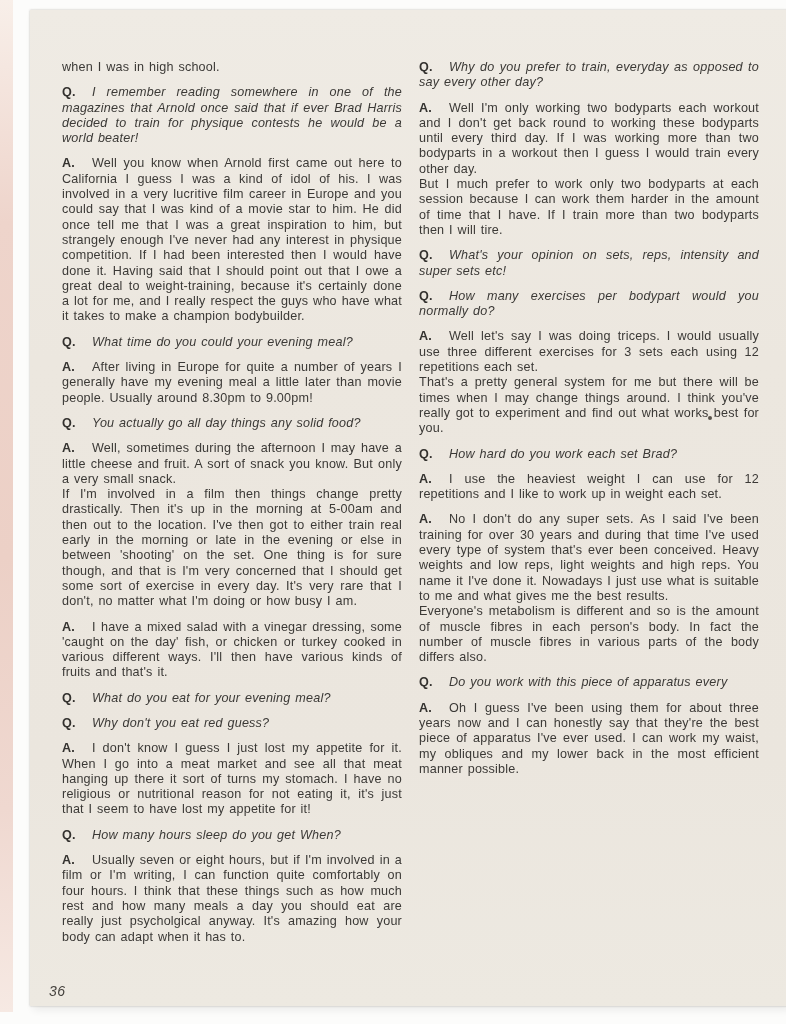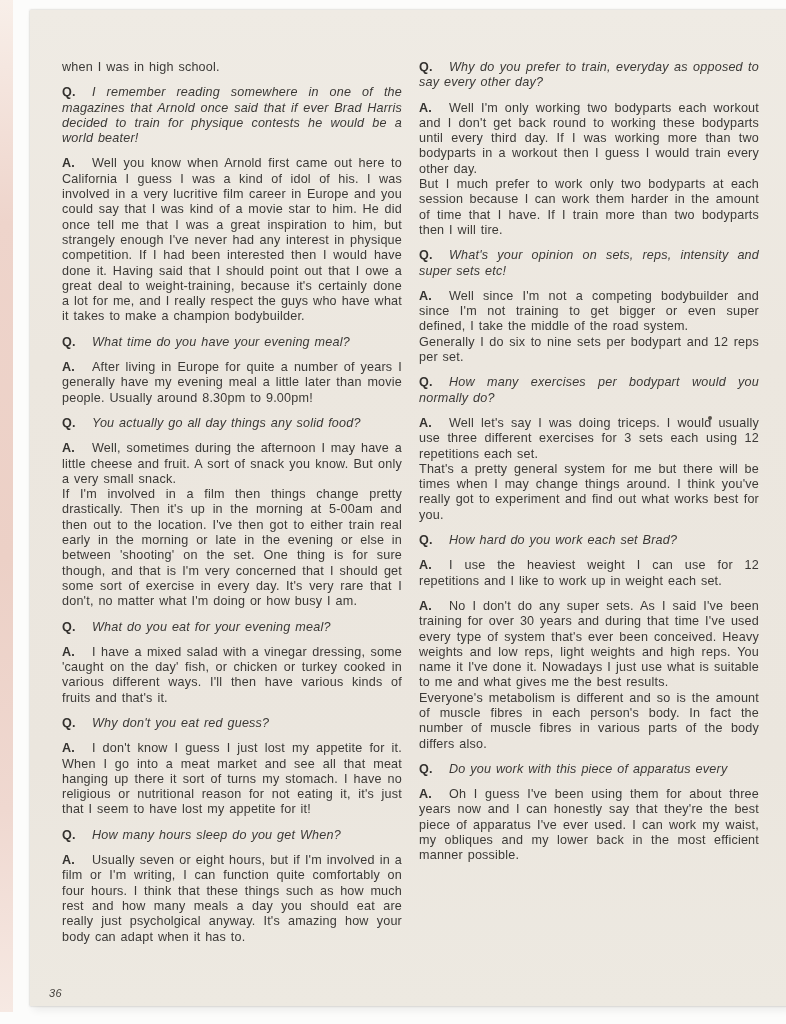--- a/index.html
+++ b/index.html
@@ -41,59 +41,57 @@
     font-weight: 700;
     font-style: normal;
     display: inline-block;
     min-width: 30px;
     color: #33312e;
   }
   .question .body { font-style: italic; }
   .answer .body, .text { font-style: normal; }
   .page-number {
     position: absolute; left: 19px; bottom: 7px;
-    font-style: italic; font-size: 11px; color: #45423e;
+    font-style: italic; font-size: 14px; color: #45423e;
     letter-spacing: 0.5px;
   }
   .speck {
     position: absolute; left: 708px; top: 416px;
     width: 4px; height: 4px; border-radius: 50%;
     background: #5a544c;
   }
 </style>
 </head>
 <body>
 
 <div class="scan">
   <div class="edge-strip"></div>
   <div class="paper">
     <div class="columns">
       <div class="column">
           <p class="block text">when I was in high school.</p>
           <p class="block question"><span class="prefix">Q.</span><span class="body">I remember reading somewhere in one of the magazines that Arnold once said that if ever Brad Harris decided to train for physique contests he would be a world beater!</span></p>
           <p class="block answer"><span class="prefix">A.</span><span class="body">Well you know when Arnold first came out here to California I guess I was a kind of idol of his. I was involved in a very lucritive film career in Europe and you could say that I was kind of a movie star to him. He did once tell me that I was a great inspiration to him, but strangely enough I've never had any interest in physique competition. If I had been interested then I would have done it. Having said that I should point out that I owe a great deal to weight-training, because it's certainly done a lot for me, and I really respect the guys who have what it takes to make a champion bodybuilder.</span></p>
-          <p class="block question"><span class="prefix">Q.</span><span class="body">What time do you have your evening meal?</span></p>
+          <p class="block question"><span class="prefix">Q.</span><span class="body">What time do you could your evening meal?</span></p>
           <p class="block answer"><span class="prefix">A.</span><span class="body">After living in Europe for quite a number of years I generally have my evening meal a little later than movie people. Usually around 8.30pm to 9.00pm!</span></p>
           <p class="block question"><span class="prefix">Q.</span><span class="body">You actually go all day things any solid food?</span></p>
           <p class="block answer"><span class="prefix">A.</span><span class="body">Well, sometimes during the afternoon I may have a little cheese and fruit. A sort of snack you know. But only a very small snack.
 If I'm involved in a film then things change pretty drastically. Then it's up in the morning at 5-00am and then out to the location. I've then got to either train real early in the morning or late in the evening or else in between 'shooting' on the set. One thing is for sure though, and that is I'm very concerned that I should get some sort of exercise in every day. It's very rare that I don't, no matter what I'm doing or how busy I am.</span></p>
+          <p class="block answer"><span class="prefix">A.</span><span class="body">I have a mixed salad with a vinegar dressing, some 'caught on the day' fish, or chicken or turkey cooked in various different ways. I'll then have various kinds of fruits and that's it.</span></p>
           <p class="block question"><span class="prefix">Q.</span><span class="body">What do you eat for your evening meal?</span></p>
-          <p class="block answer"><span class="prefix">A.</span><span class="body">I have a mixed salad with a vinegar dressing, some 'caught on the day' fish, or chicken or turkey cooked in various different ways. I'll then have various kinds of fruits and that's it.</span></p>
           <p class="block question"><span class="prefix">Q.</span><span class="body">Why don't you eat red guess?</span></p>
           <p class="block answer"><span class="prefix">A.</span><span class="body">I don't know I guess I just lost my appetite for it. When I go into a meat market and see all that meat hanging up there it sort of turns my stomach. I have no religious or nutritional reason for not eating it, it's just that I seem to have lost my appetite for it!</span></p>
           <p class="block question"><span class="prefix">Q.</span><span class="body">How many hours sleep do you get When?</span></p>
           <p class="block answer"><span class="prefix">A.</span><span class="body">Usually seven or eight hours, but if I'm involved in a film or I'm writing, I can function quite comfortably on four hours. I think that these things such as how much rest and how many meals a day you should eat are really just psycholgical anyway. It's amazing how your body can adapt when it has to.</span></p>
         </div>
       <div class="column">
           <p class="block question"><span class="prefix">Q.</span><span class="body">Why do you prefer to train, everyday as opposed to say every other day?</span></p>
           <p class="block answer"><span class="prefix">A.</span><span class="body">Well I'm only working two bodyparts each workout and I don't get back round to working these bodyparts until every third day. If I was working more than two bodyparts in a workout then I guess I would train every other day.
 But I much prefer to work only two bodyparts at each session because I can work them harder in the amount of time that I have. If I train more than two bodyparts then I will tire.</span></p>
           <p class="block question"><span class="prefix">Q.</span><span class="body">What's your opinion on sets, reps, intensity and super sets etc!</span></p>
-          <p class="block answer"><span class="prefix">A.</span><span class="body">Well since I'm not a competing bodybuilder and since I'm not training to get bigger or even super defined, I take the middle of the road system.
-Generally I do six to nine sets per bodypart and 12 reps per set.</span></p>
           <p class="block question"><span class="prefix">Q.</span><span class="body">How many exercises per bodypart would you normally do?</span></p>
           <p class="block answer"><span class="prefix">A.</span><span class="body">Well let's say I was doing triceps. I would usually use three different exercises for 3 sets each using 12 repetitions each set.
 That's a pretty general system for me but there will be times when I may change things around. I think you've really got to experiment and find out what works best for you.</span></p>
           <p class="block question"><span class="prefix">Q.</span><span class="body">How hard do you work each set Brad?</span></p>
           <p class="block answer"><span class="prefix">A.</span><span class="body">I use the heaviest weight I can use for 12 repetitions and I like to work up in weight each set.</span></p>
           <p class="block answer"><span class="prefix">A.</span><span class="body">No I don't do any super sets. As I said I've been training for over 30 years and during that time I've used every type of system that's ever been conceived. Heavy weights and low reps, light weights and high reps. You name it I've done it. Nowadays I just use what is suitable to me and what gives me the best results.
 Everyone's metabolism is different and so is the amount of muscle fibres in each person's body. In fact the number of muscle fibres in various parts of the body differs also.</span></p>
           <p class="block question"><span class="prefix">Q.</span><span class="body">Do you work with this piece of apparatus every</span></p>
           <p class="block answer"><span class="prefix">A.</span><span class="body">Oh I guess I've been using them for about three years now and I can honestly say that they're the best piece of apparatus I've ever used. I can work my waist, my obliques and my lower back in the most efficient manner possible.</span></p>
         </div>

